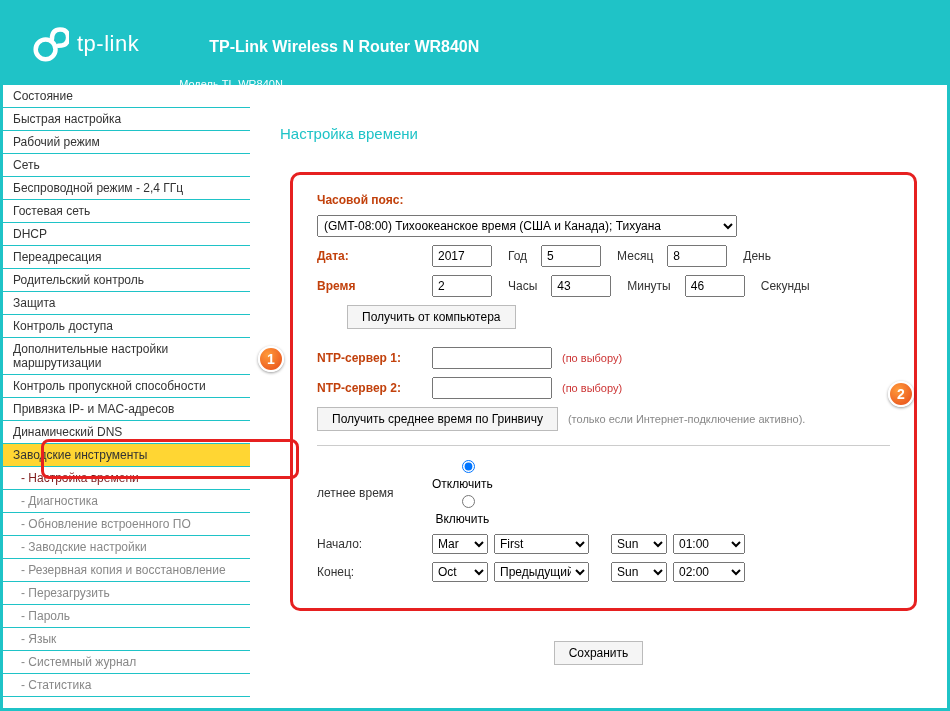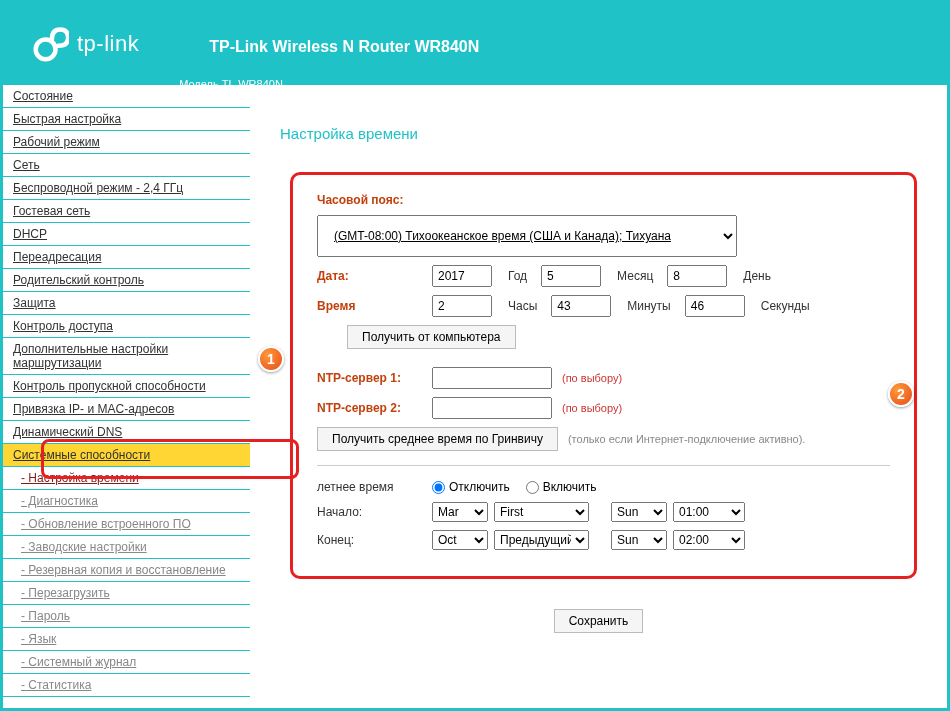--- a/index.html
+++ b/index.html
@@ -7,38 +7,38 @@
 .outer { border: 3px solid #1fc3c7; width: 950px; height: 711px; position: relative; background: #fff; }
 .header { background: #1fc3c7; height: 82px; display: flex; align-items: center; padding-left: 30px; color: #fff; }
 .logo { display: flex; align-items: center; margin-right: 40px; }
 .logo svg { width: 36px; height: 36px; }
 .logo-text { font-size: 22px; font-weight: 400; margin-left: 8px; letter-spacing: 0.5px; }
 .header-title { display: flex; flex-direction: column; }
 .header-title .main { font-size: 16px; font-weight: bold; }
 .header-title .sub { font-size: 11px; margin-top: 2px; }
 .body { display: flex; height: calc(100% - 82px); }
 .sidebar { width: 247px; background: #fff; overflow-y: auto; position: relative; }
-.sidebar-item { padding: 4px 10px; border-bottom: 1px solid #1fc3c7; color: #333; cursor: pointer; font-size: 12px; background: #fff; text-decoration: underline; }
+.sidebar-item { padding: 4px 10px; border-bottom: 1px solid #1fc3c7; color: #333; cursor: pointer; font-size: 12px; background: #fff; }
 .sidebar-item.selected { background: #ffd633; }
 .sidebar-item.sub { padding-left: 18px; color: #888; }
 .sidebar-item.sub.selected { background: #fff; color: #7f1d1d; }
 .main { flex: 1; padding: 40px 30px 20px 30px; overflow-y: auto; position: relative; }
 .page-title { color: #1fc3c7; font-size: 15px; margin-bottom: 30px; }
 .form-box { border: 3px solid #e62020; border-radius: 10px; padding: 18px 24px 18px 24px; position: relative; margin-left: 10px; }
 .row { display: flex; align-items: center; margin-bottom: 8px; }
 .row label.lbl { width: 115px; font-weight: bold; color: #c2410c; font-size: 12px; }
 .row .normal-lbl { width: 115px; color: #333; font-size: 12px; }
-select.tz { width: 420px; padding: 12px; font-size: 12px; text-decoration: underline; }
+select.tz { width: 420px; padding: 2px; font-size: 12px; }
 input.num { width: 60px; padding: 2px 4px; margin-right: 16px; font-size: 12px; }
 .unit { font-size: 12px; color: #333; margin-right: 14px; }
 button.btn { padding: 4px 14px; font-size: 12px; background: #f5f5f5; border: 1px solid #bbb; cursor: pointer; }
 .hint { color: #c33; font-size: 11px; margin-left: 10px; }
 .hint-gray { color: #888; font-size: 11px; margin-left: 10px; }
 input.ntp { width: 120px; padding: 2px 4px; font-size: 12px; }
-.radio-group { display: flex; align-items: center; gap: 4px; }
+.radio-group { display: flex; align-items: center; gap: 4px; flex-direction: column; }
 .radio-group label { font-size: 12px; margin-right: 12px; }
 select.small { width: 95px; padding: 1px; font-size: 12px; margin-right: 22px; }
 select.xsmall { width: 56px; padding: 1px; font-size: 12px; margin-right: 6px; }
 select.time { width: 72px; padding: 1px; font-size: 12px; }
 hr.sep { border: none; border-top: 1px solid #ccc; margin: 14px 0; }
 .save-row { text-align: center; margin-top: 30px; }
 .badge { position: absolute; width: 26px; height: 26px; border-radius: 50%; background: radial-gradient(circle at 35% 30%, #ff9a3a, #e64a19); border: 2px solid #fff; color: #fff; font-weight: bold; font-size: 14px; display: flex; align-items: center; justify-content: center; box-shadow: 0 1px 3px rgba(0,0,0,0.4); z-index: 10; }
 .badge1 { top: 343px; left: 255px; }
 .badge2 { top: 378px; right: 33px; }
 .sidebar-highlight { position: absolute; border: 3px solid #e62020; border-radius: 8px; left: 38px; top: 436px; width: 258px; height: 40px; pointer-events: none; z-index: 5; }
@@ -71,21 +71,21 @@
         <div class="sidebar-item">Гостевая сеть</div>
         <div class="sidebar-item">DHCP</div>
         <div class="sidebar-item">Переадресация</div>
         <div class="sidebar-item">Родительский контроль</div>
         <div class="sidebar-item">Защита</div>
         <div class="sidebar-item">Контроль доступа</div>
         <div class="sidebar-item">Дополнительные настройки маршрутизации</div>
         <div class="sidebar-item">Контроль пропускной способности</div>
         <div class="sidebar-item">Привязка IP- и MAC-адресов</div>
         <div class="sidebar-item">Динамический DNS</div>
-        <div class="sidebar-item selected">Системные способности</div>
+        <div class="sidebar-item selected">Заводские инструменты</div>
         <div class="sidebar-item sub selected">- Настройка времени</div>
         <div class="sidebar-item sub">- Диагностика</div>
         <div class="sidebar-item sub">- Обновление встроенного ПО</div>
         <div class="sidebar-item sub">- Заводские настройки</div>
         <div class="sidebar-item sub">- Резервная копия и восстановление</div>
         <div class="sidebar-item sub">- Перезагрузить</div>
         <div class="sidebar-item sub">- Пароль</div>
         <div class="sidebar-item sub">- Язык</div>
         <div class="sidebar-item sub">- Системный журнал</div>
         <div class="sidebar-item sub">- Статистика</div>

